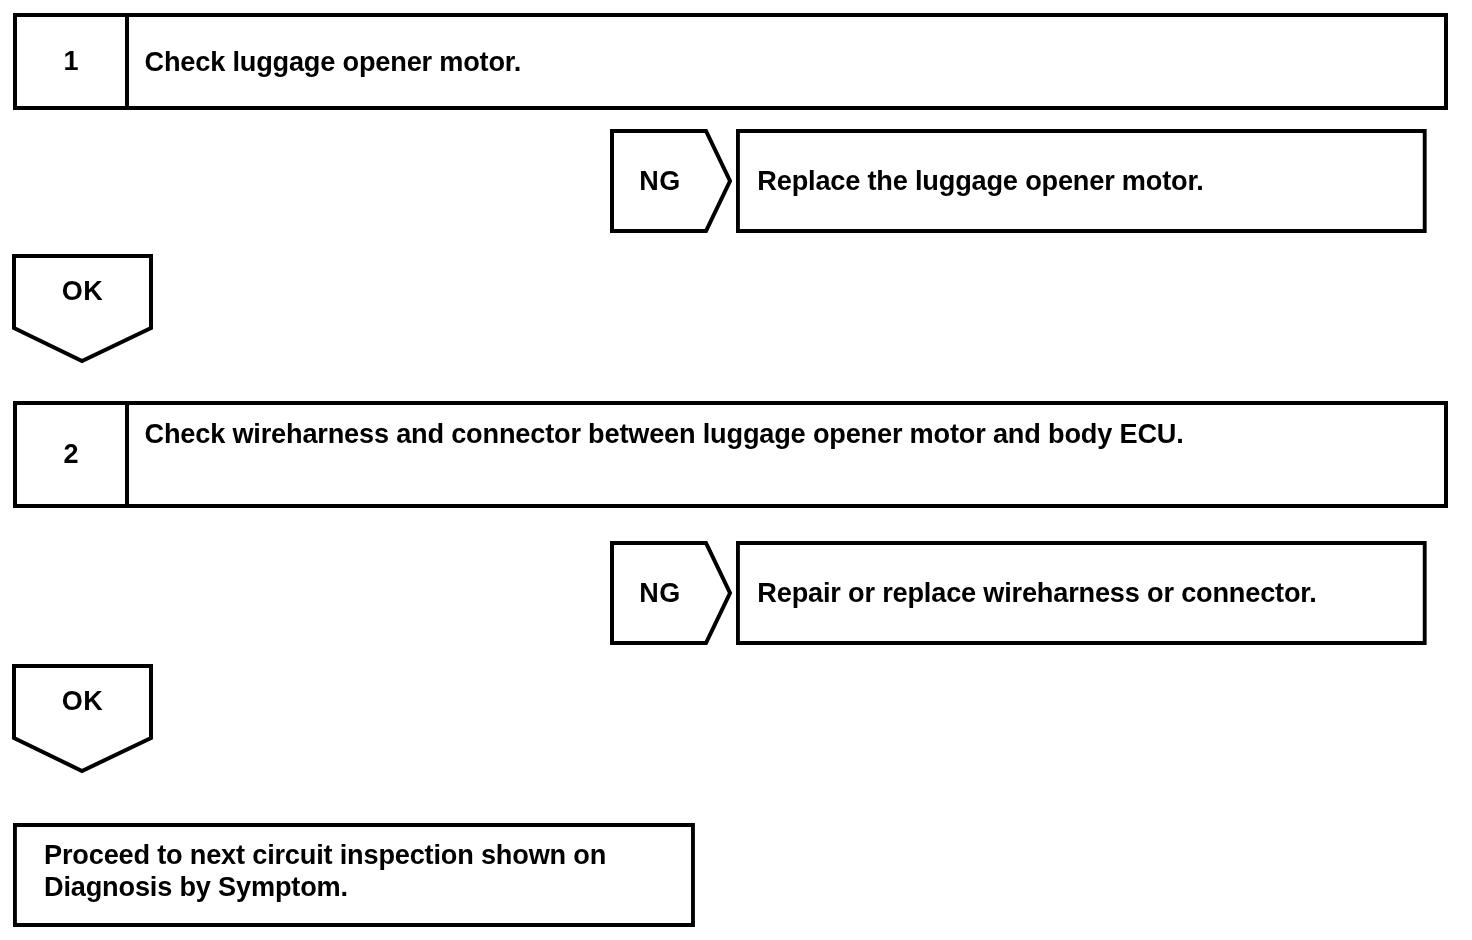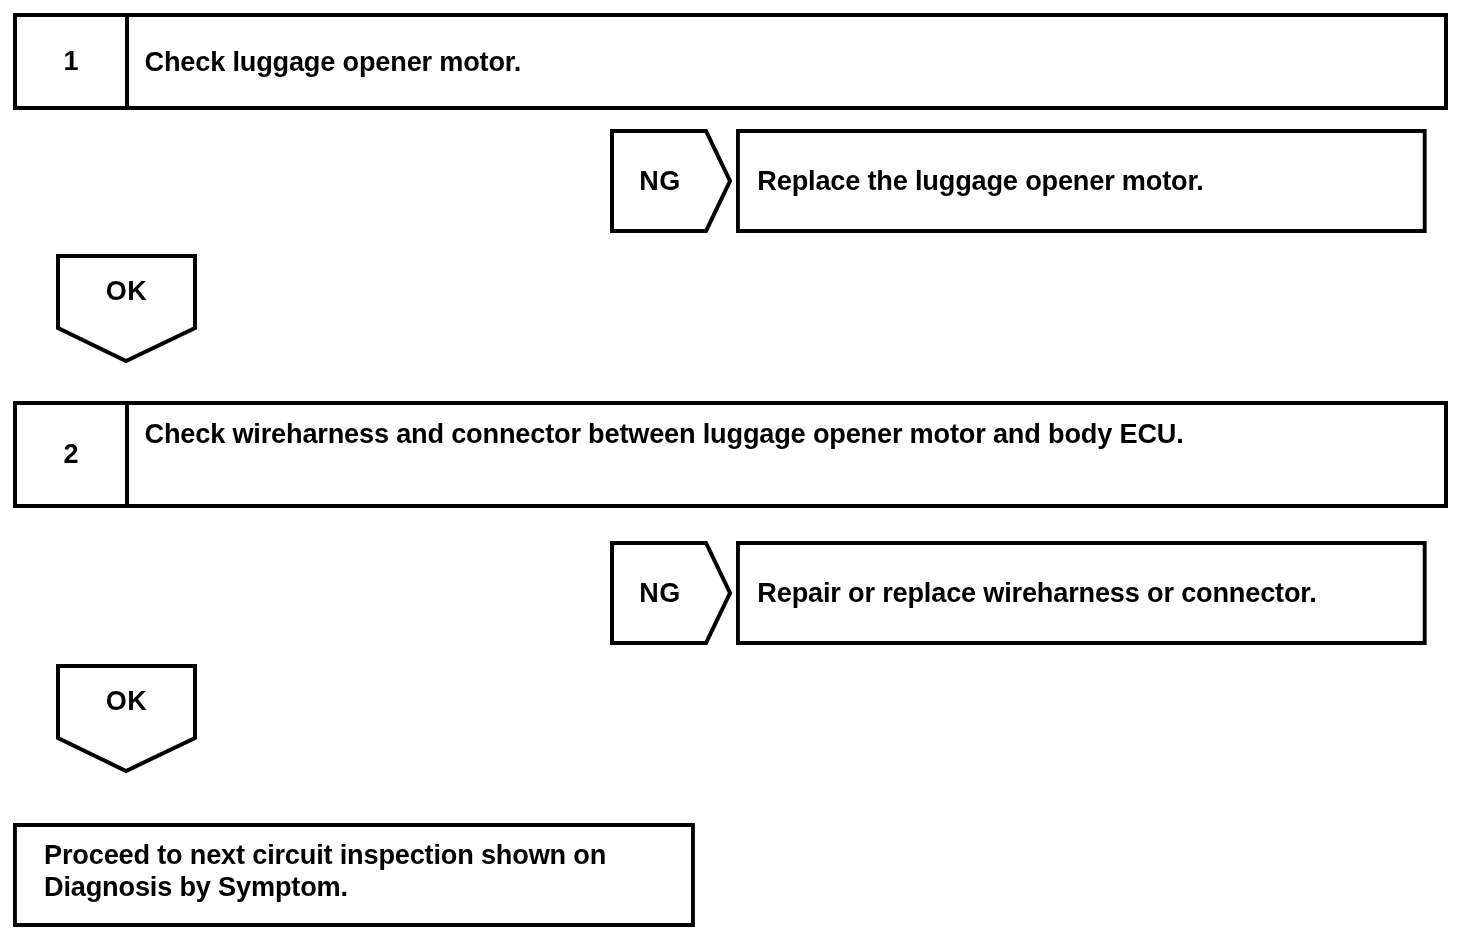--- a/index.html
+++ b/index.html
@@ -119,21 +119,20 @@
   #ng-branch-1 { left: 610px; top: 129px; width: 838px; height: 104px; }
   #ng-branch-1 .ng-box { width: 712px; }
   #ng-branch-2 { left: 610px; top: 541px; width: 838px; height: 104px; }
   #ng-branch-2 .ng-box { width: 712px; }
 
   
   .ok-tag {
     position: absolute;
     width: 160px;
     height: 110px;
-    margin-left: 44px;
   }
   .ok-tag .ok-shape {
     position: absolute;
     left: 0;
     top: 0;
     width: 141px;
     height: 110px;
   }
   .ok-tag .ok-label {
     position: absolute;

